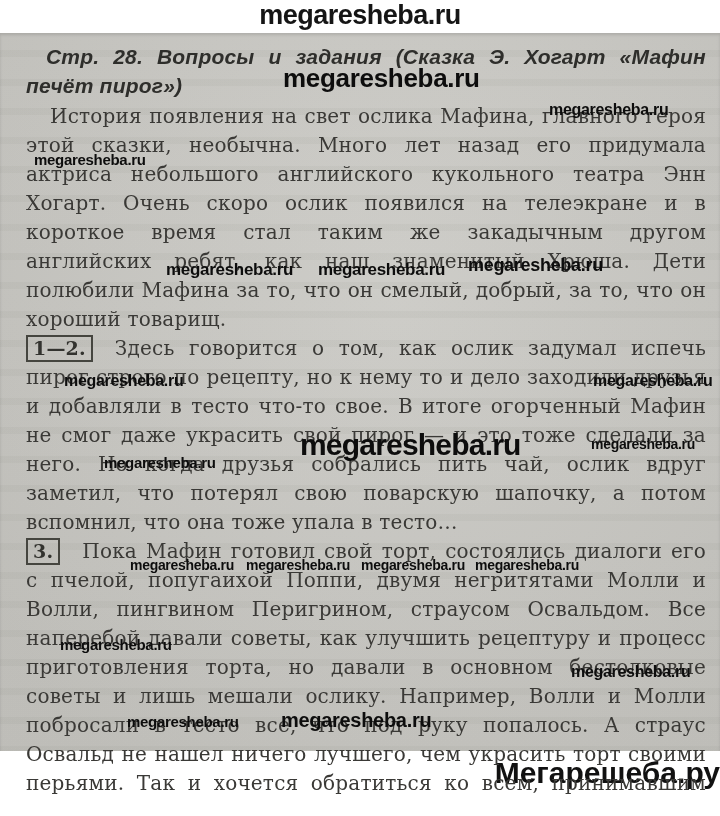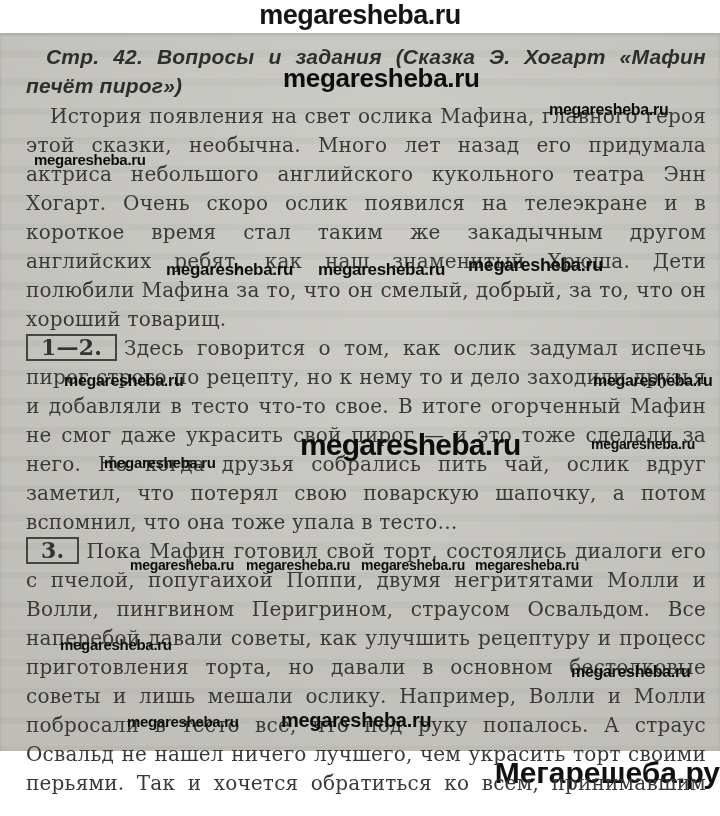--- a/index.html
+++ b/index.html
@@ -55,24 +55,24 @@
     font:400 20px/29px "DejaVu Serif","Liberation Serif",serif;
     color:#3a3936;
     text-align:justify;
     letter-spacing:0.2px;
   }
   .para.intro{ text-indent:24px; margin-top:2px; }
   .answer{ margin:0; }
   .answer-box{
     display:inline-block;
     border:2px solid #45453f;
-    padding:0 13px;
-    margin-right:7px;
+    padding:0 5px;
+    margin-right:22px;
     font-weight:700;
-    font-size:22px;
+    font-size:19px;
     line-height:23px;
     color:#33332f;
     vertical-align:baseline;
   }
   
   .wm{
     position:absolute;z-index:2;
     font-family:"Liberation Sans",sans-serif;
     font-weight:700;color:#0d0d0d;
     letter-spacing:-0.3px;white-space:nowrap;
@@ -111,21 +111,21 @@
 <body>
 
 <div class="page">
 
   <div class="top-banner">
     <span class="wm">megaresheba.ru</span>
   </div>
 
   <div class="scan">
     <div class="content">
-      <p class="heading">Стр. 42. Вопросы и задания (Сказка Э. Хогарт «Мафин печёт пирог»)</p>
+      <p class="heading">Стр. 28. Вопросы и задания (Сказка Э. Хогарт «Мафин печёт пирог»)</p>
       <p class="para intro">История появления на свет ослика Мафина, главного героя этой сказки, необычна. Много лет назад его придумала актриса небольшого английского кукольного театра Энн Хогарт. Очень скоро ослик появился на телеэкране и в короткое время стал таким же закадычным другом английских ребят, как наш знаменитый Хрюша. Дети полюбили Мафина за то, что он смелый, добрый, за то, что он хороший товарищ.</p>
       <p class="para answer"><span class="answer-box">1—2.</span><span>Здесь говорится о том, как ослик задумал испечь пирог строго по рецепту, но к нему то и дело заходили друзья и добавляли в тесто что-то свое. В итоге огорченный Мафин не смог даже украсить свой пирог — и это тоже сделали за него. Но когда друзья собрались пить чай, ослик вдруг заметил, что потерял свою поварскую шапочку, а потом вспомнил, что она тоже упала в тесто…</span></p>
       <p class="para answer"><span class="answer-box">3.</span><span>Пока Мафин готовил свой торт, состоялись диалоги его с пчелой, попугаихой Поппи, двумя негритятами Молли и Волли, пингвином Перигрином, страусом Освальдом. Все наперебой давали советы, как улучшить рецептуру и процесс приготовления торта, но давали в основном бестолковые советы и лишь мешали ослику. Например, Волли и Молли побросали в тесто все, что под руку попалось. А страус Освальд не нашел ничего лучшего, чем украсить торт своими перьями. Так и хочется обратиться ко всем, принимавшим участие в этом кулинарном переполохе, немного перефразируя баснописца И.А. Крылова: «а вы друзья, как не садитесь, — все в кулинары не годитесь!»</span></p>
     </div>
   </div>
 
   <span class="wm wm-h">megaresheba.ru</span>
   <span class="wm wm-r1">megaresheba.ru</span>
   <span class="wm wm-l1">megaresheba.ru</span>
   <span class="wm wm-3a">megaresheba.ru</span>

